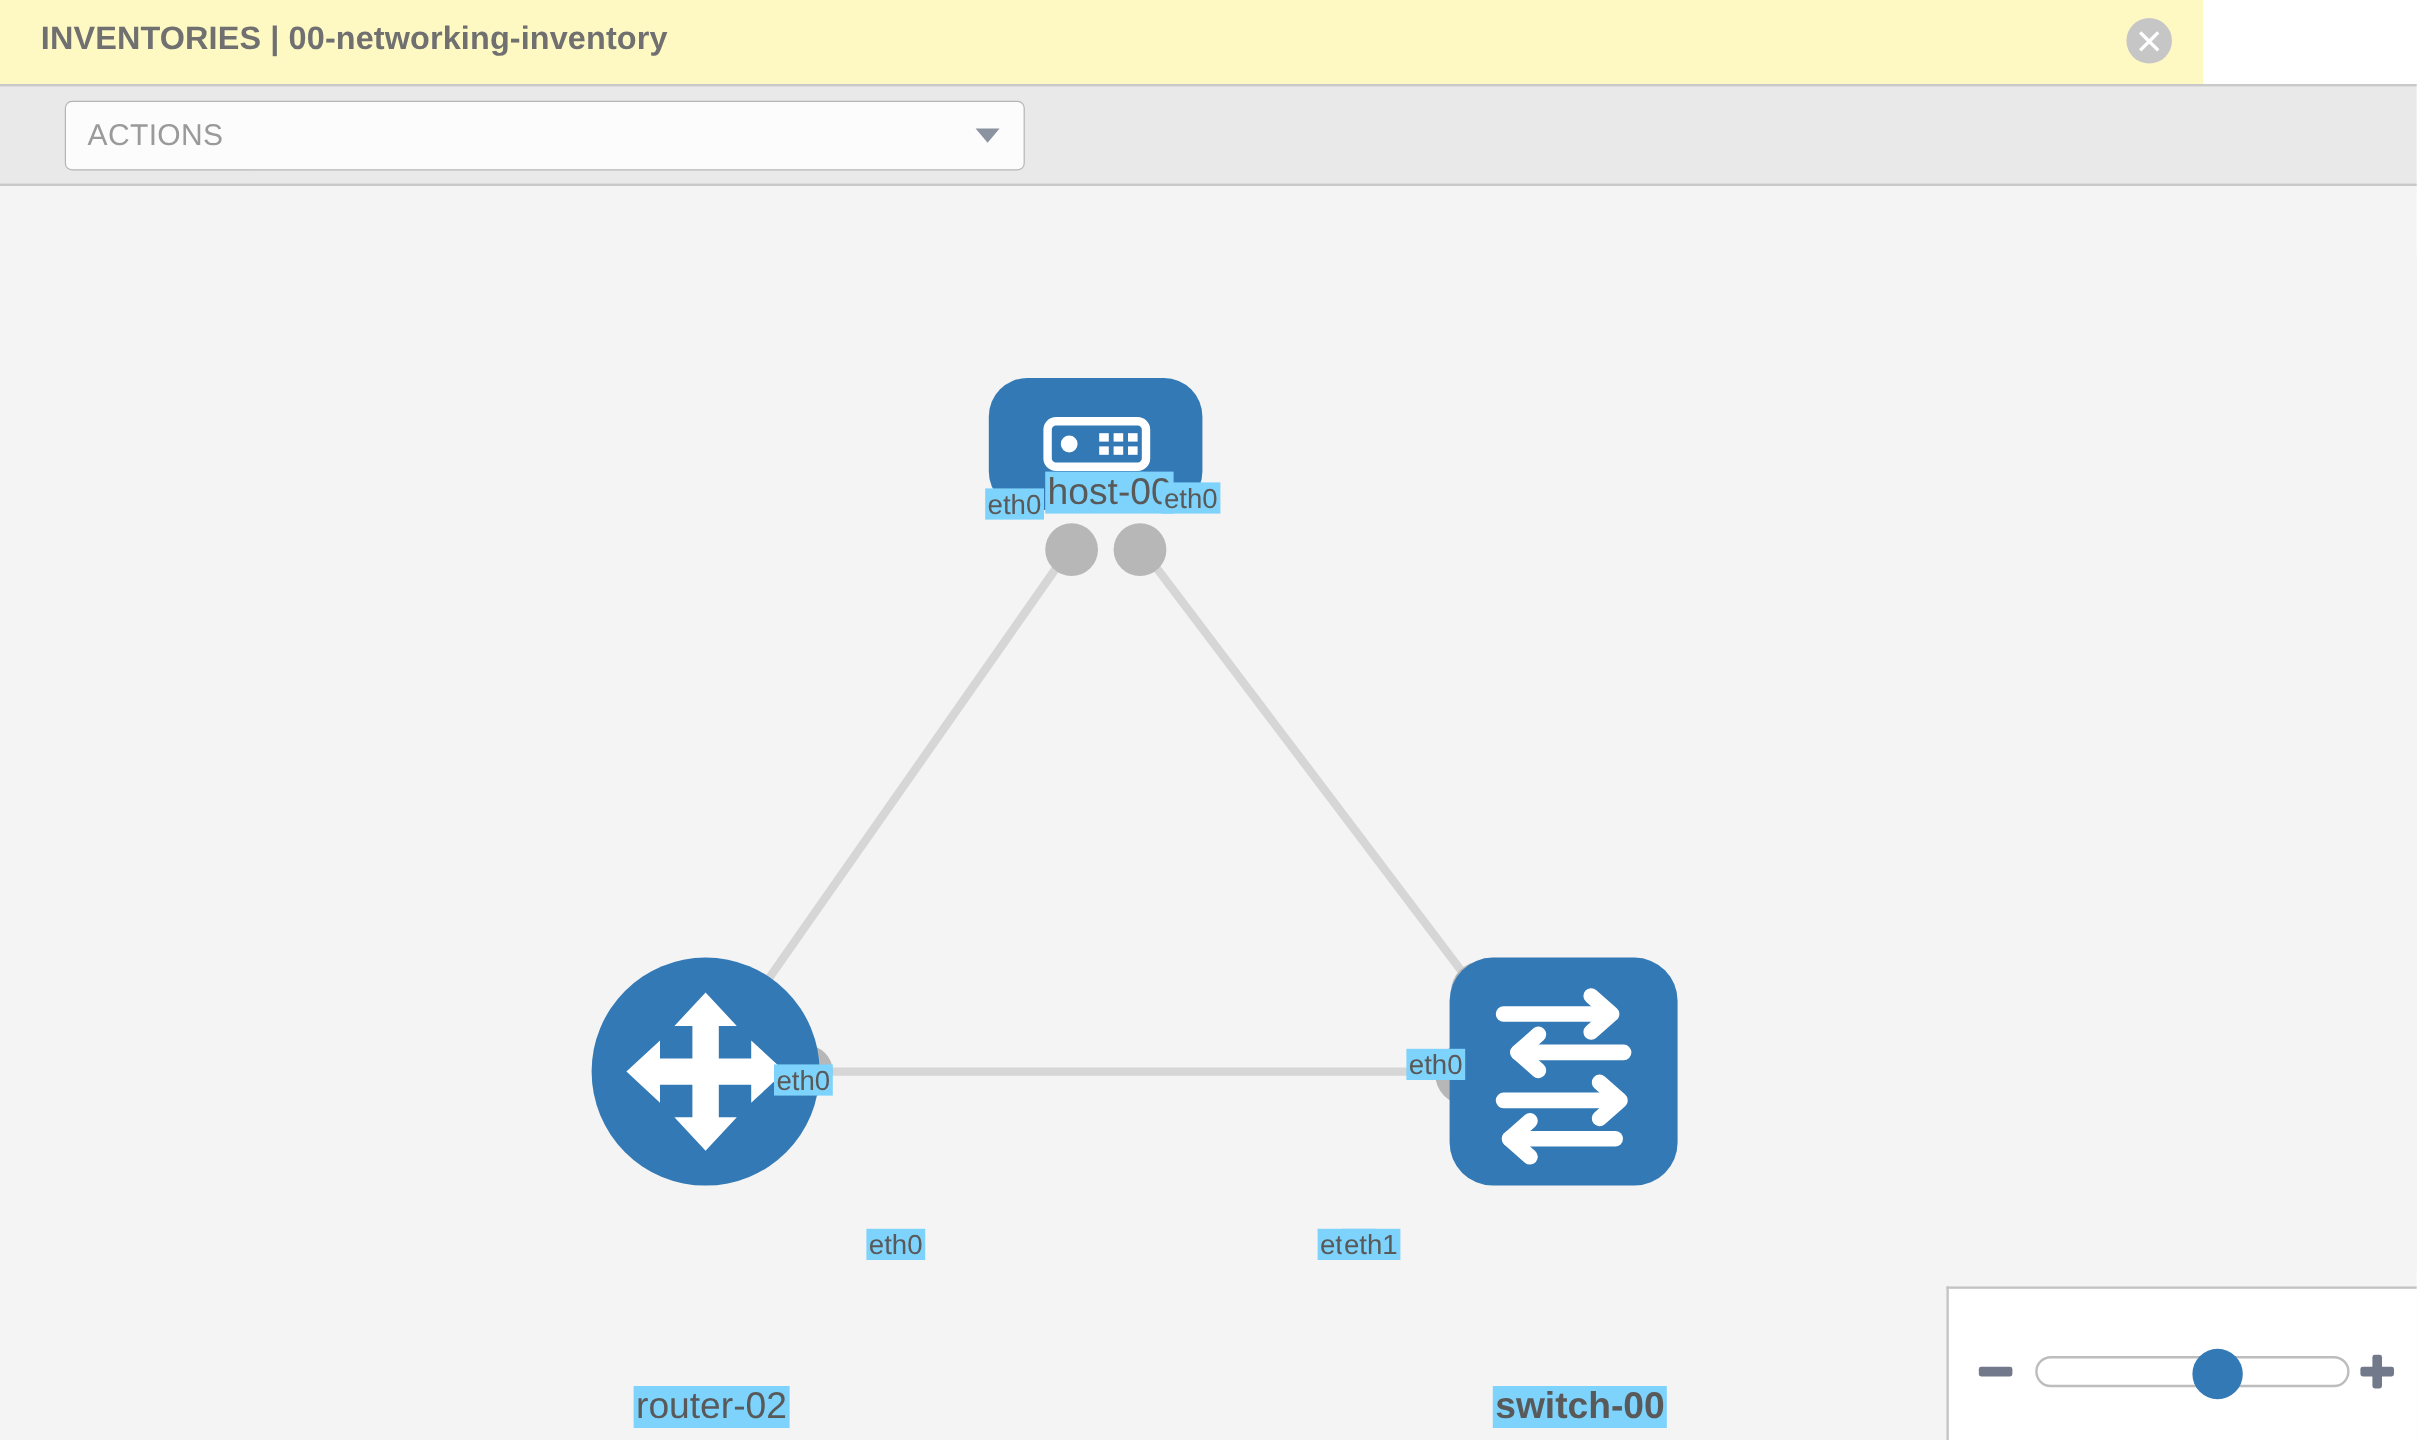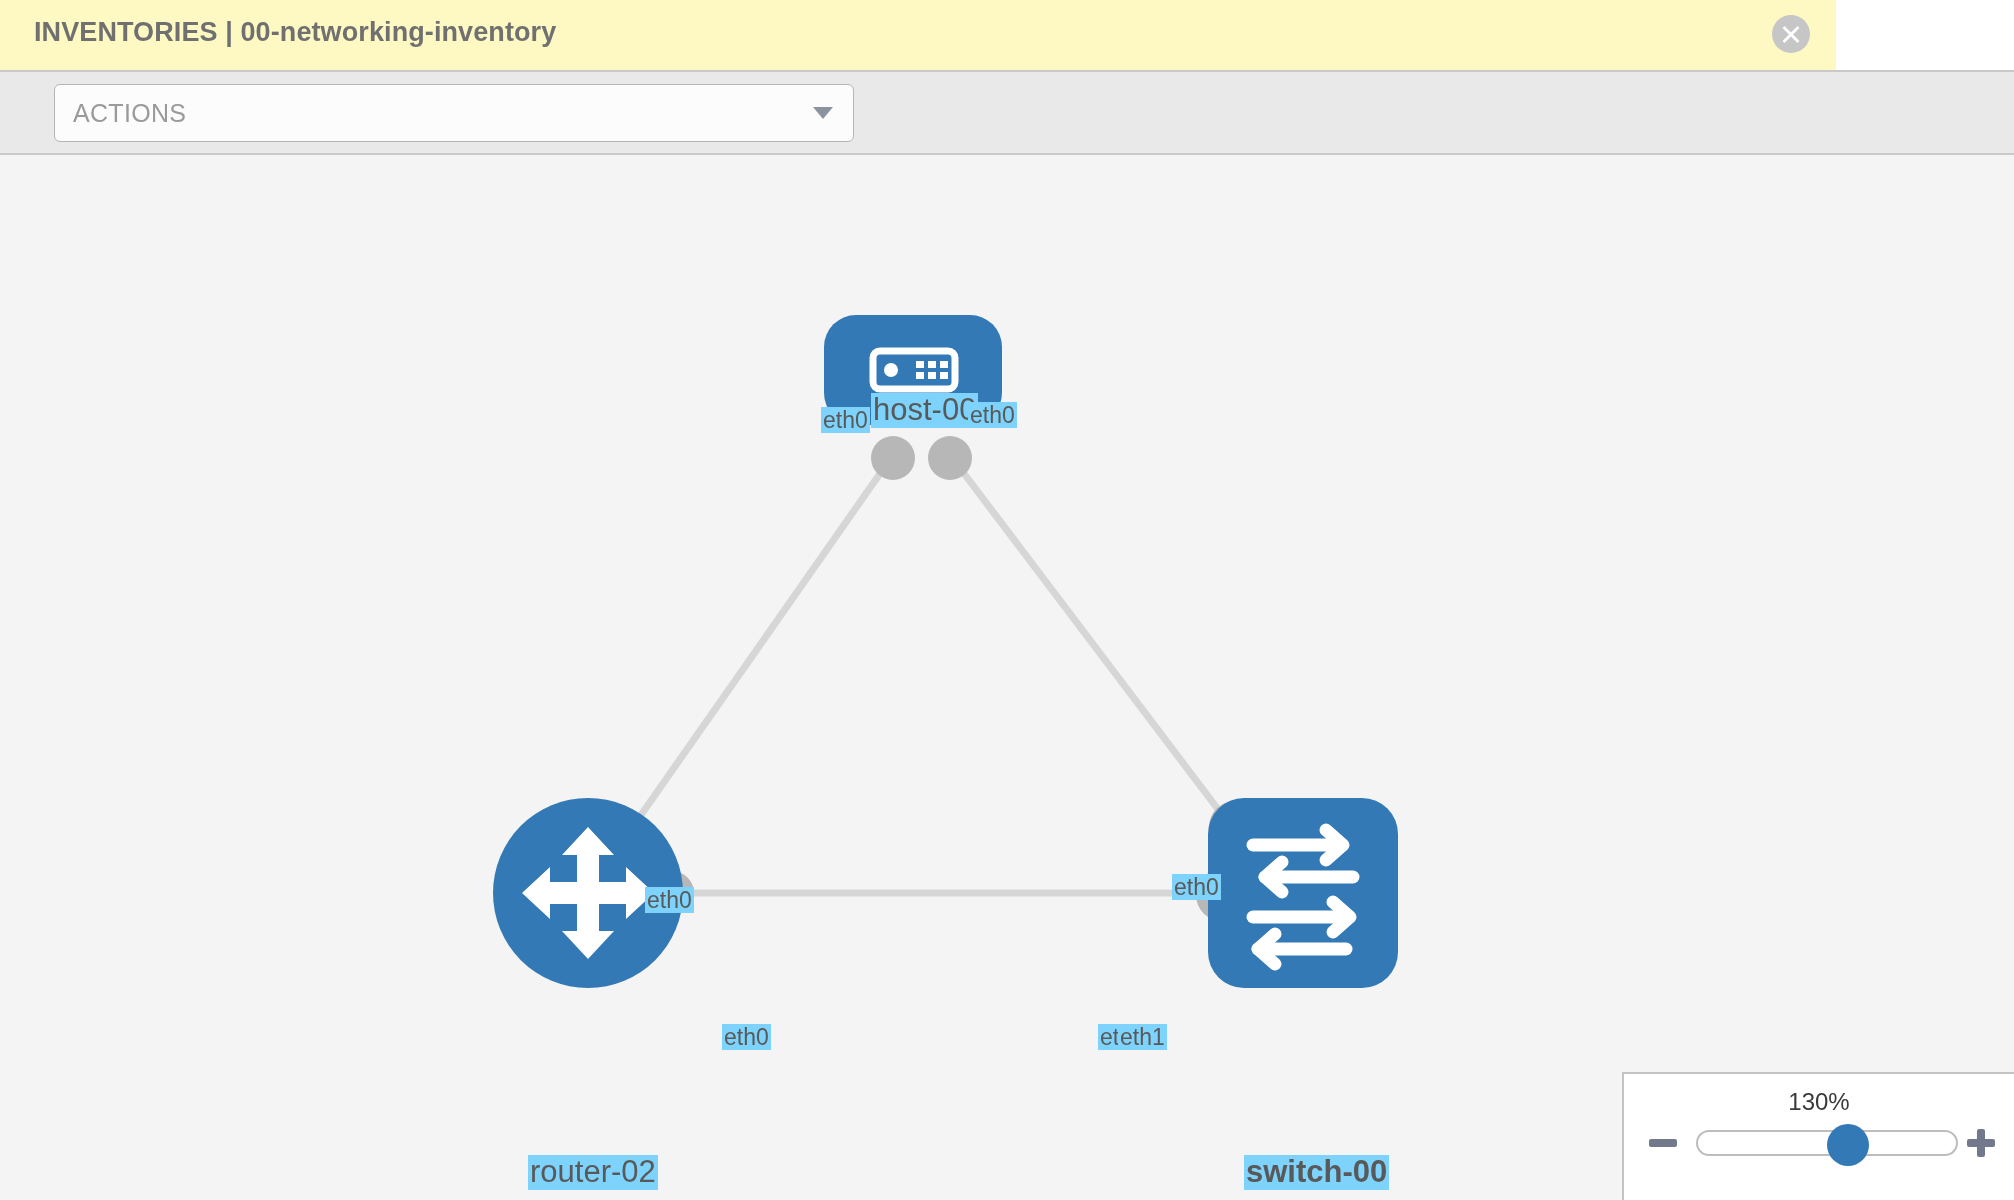--- a/index.html
+++ b/index.html
@@ -224,21 +224,20 @@
     <div class="chip iface-name" style="left:968px; top:247px;">eth0</div>
     <div class="chip iface-name" style="left:645px; top:732px;">eth0</div>
     <div class="chip iface-name" style="left:1172px; top:719px;">eth0</div>
     <div class="chip iface-name" style="left:722px; top:869px;">eth0</div>
     <div class="chip iface-name" style="left:1098px; top:869px;">eth0</div>
     <div class="chip iface-name" style="left:1118px; top:869px;">eth1</div>
 
   </div>
 
   <div class="zoom-panel">
-    <div class="zoom-level">130%</div>
 
     <div class="zoom-minus">
       <svg viewBox="0 0 38 38" aria-hidden="true">
         <rect x="5" y="15" width="28" height="8" rx="2" fill="#71798a"></rect>
       </svg>
     </div>
 
     <div class="zoom-track">
       <div class="zoom-thumb" id="zoom-thumb" style="left: 128.64px;"></div>
     </div>

